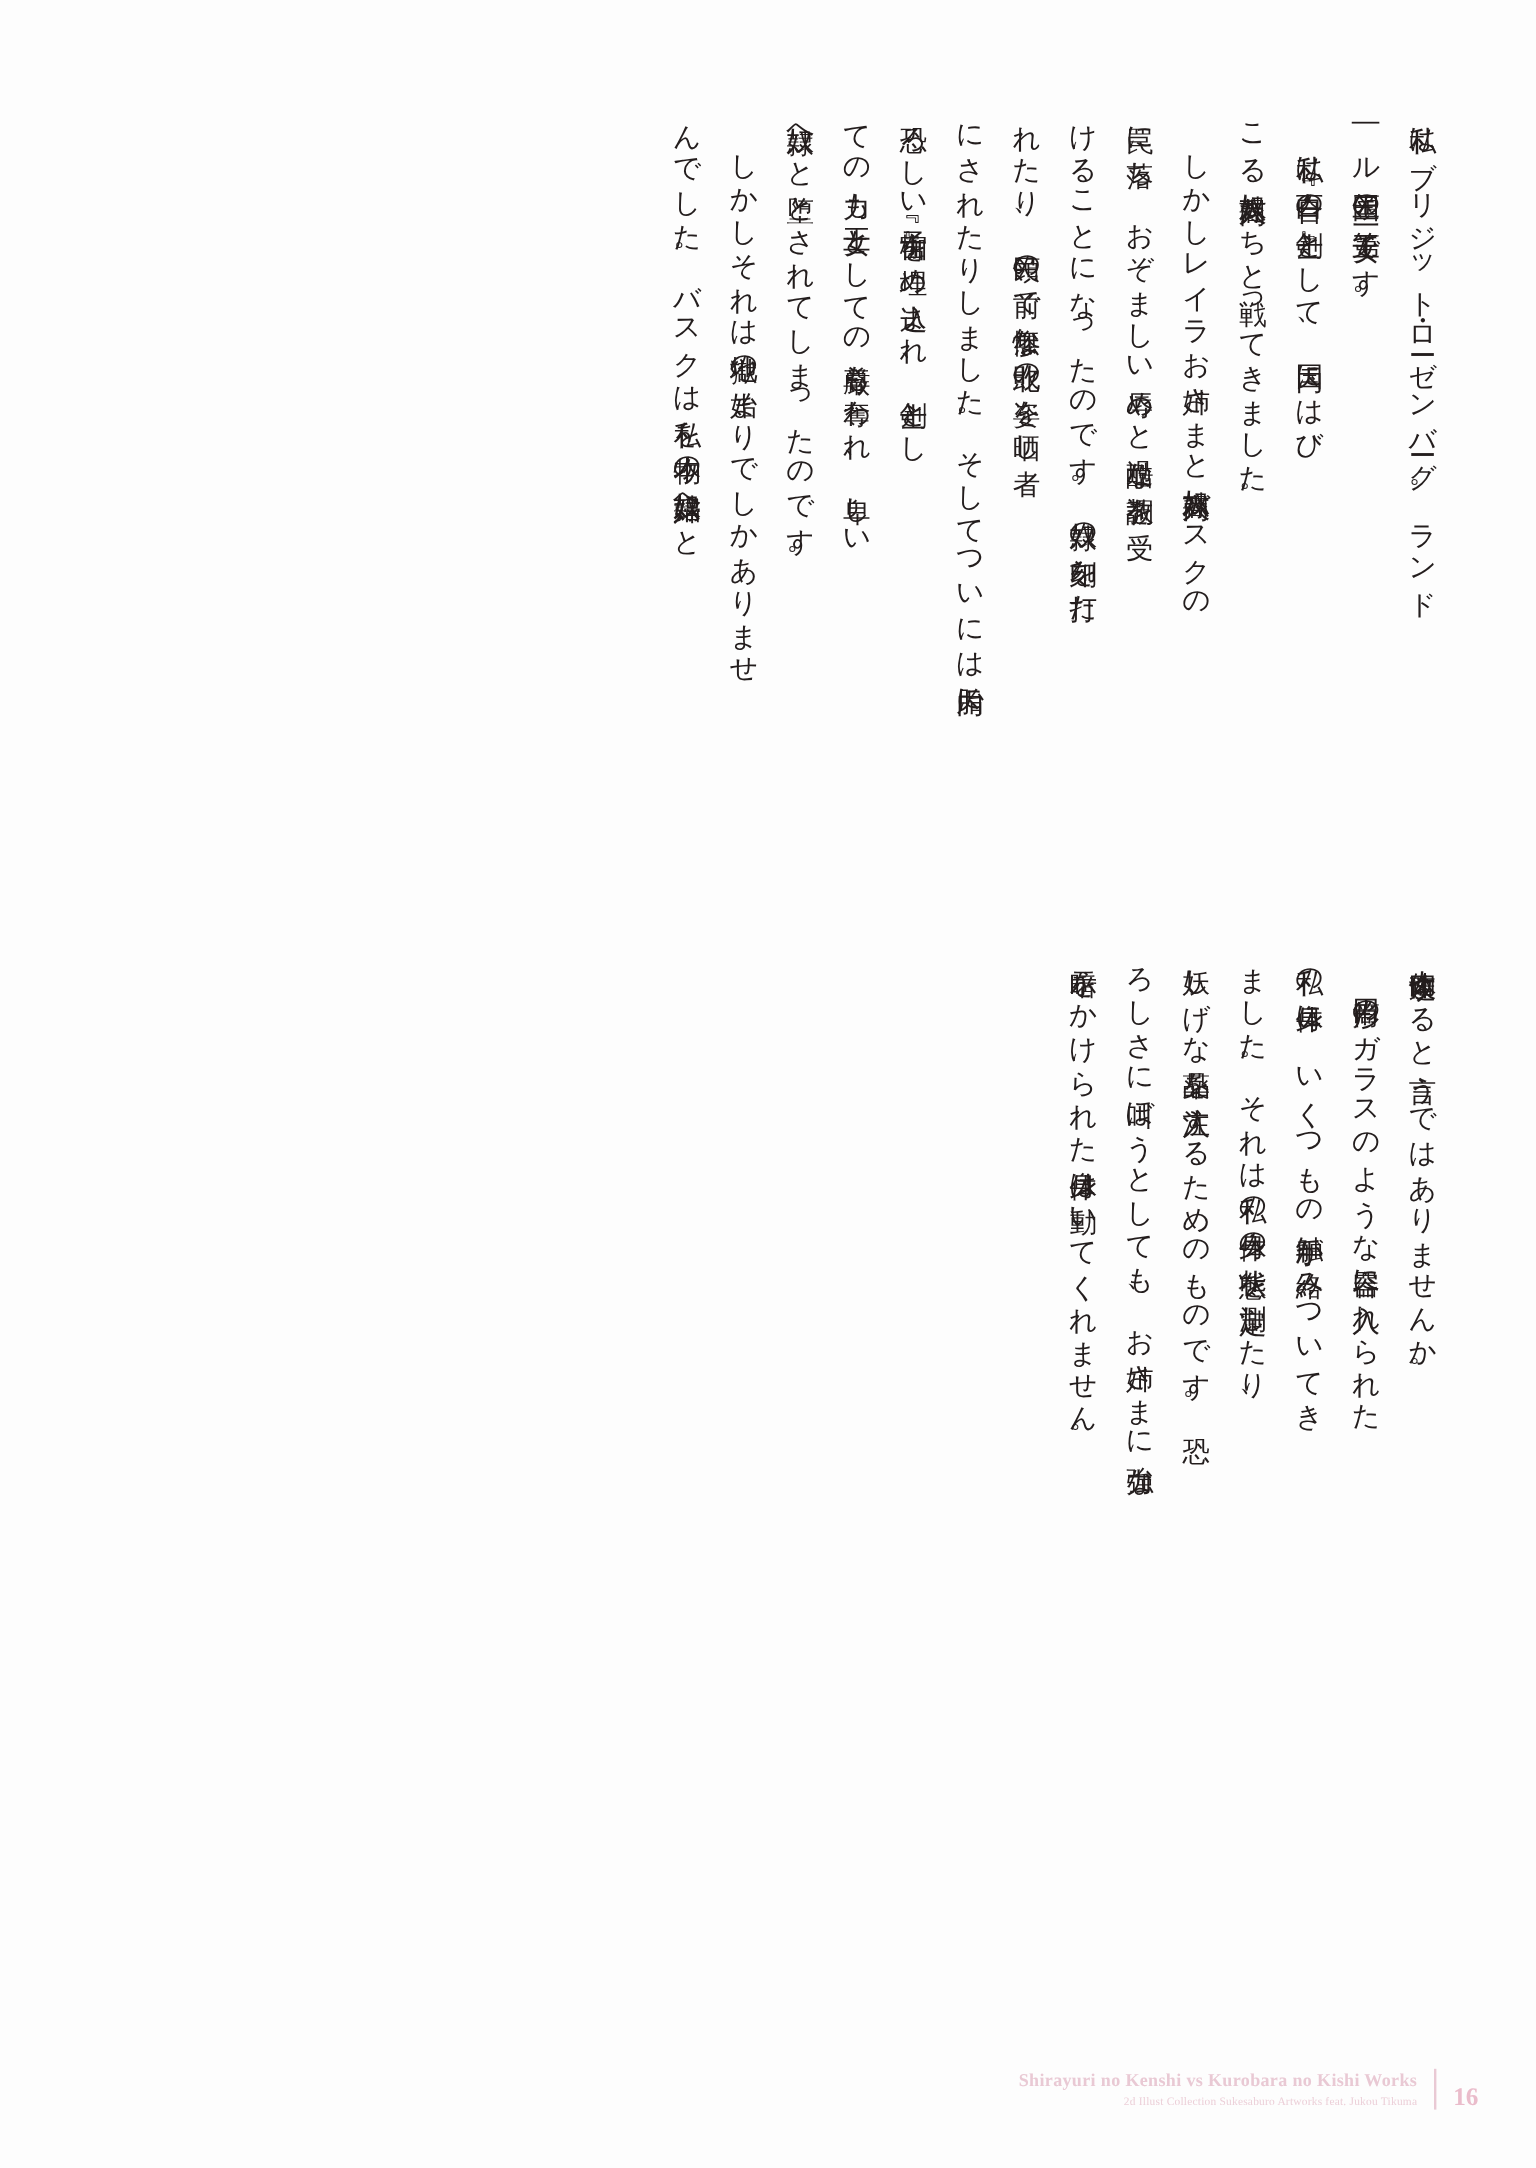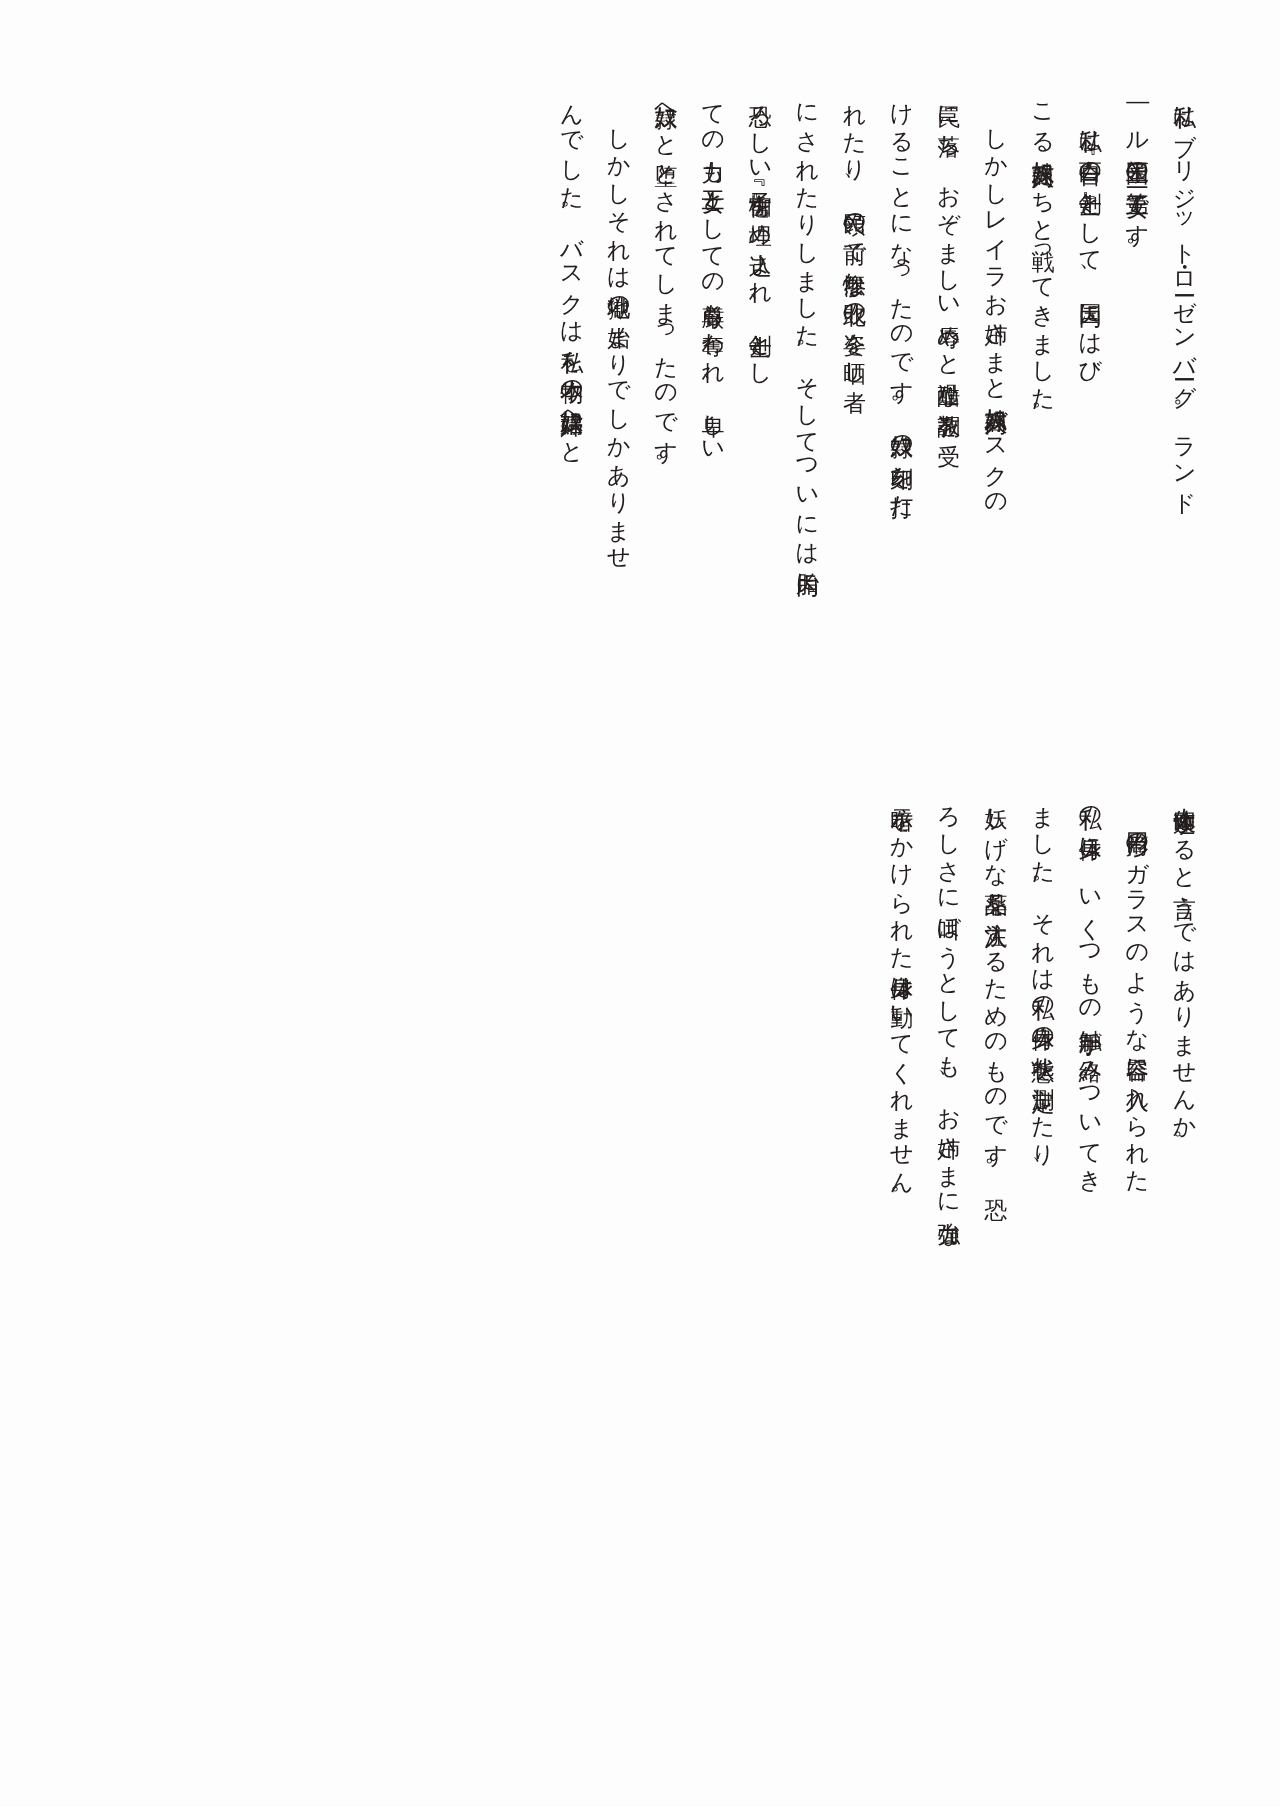--- a/index.html
+++ b/index.html
@@ -112,14 +112,22 @@
 んでした。バスクは私を本物の奴隷娼婦へと</div>
 
   <div class="vtext-block" id="block-2">肉体改造すると言うではありませんか。
 　円筒形のガラスのような容器に入れられた
 私の身体に、いくつもの触手が絡みついてき
 ました。それは私の身体の状態を測定したり、
 妖しげな薬品を注入するためのものです。恐
 ろしさに叫ぼうとしても、お姉さまに強力な
 暗示をかけられた身体は動いてくれません。</div>
 
+  <div class="footer">
+    <div class="footer-texts">
+      <div class="footer-title">Shirayuri no Kenshi vs Kurobara no Kishi Works</div>
+      <div class="footer-sub">2d Illust Collection Sukesaburo Artworks feat. Jukou Tikuma</div>
+    </div>
+    <div class="footer-rule"></div>
+    <div class="page-number">16</div>
+  </div>
 
 </div>
 
 </body></html>

